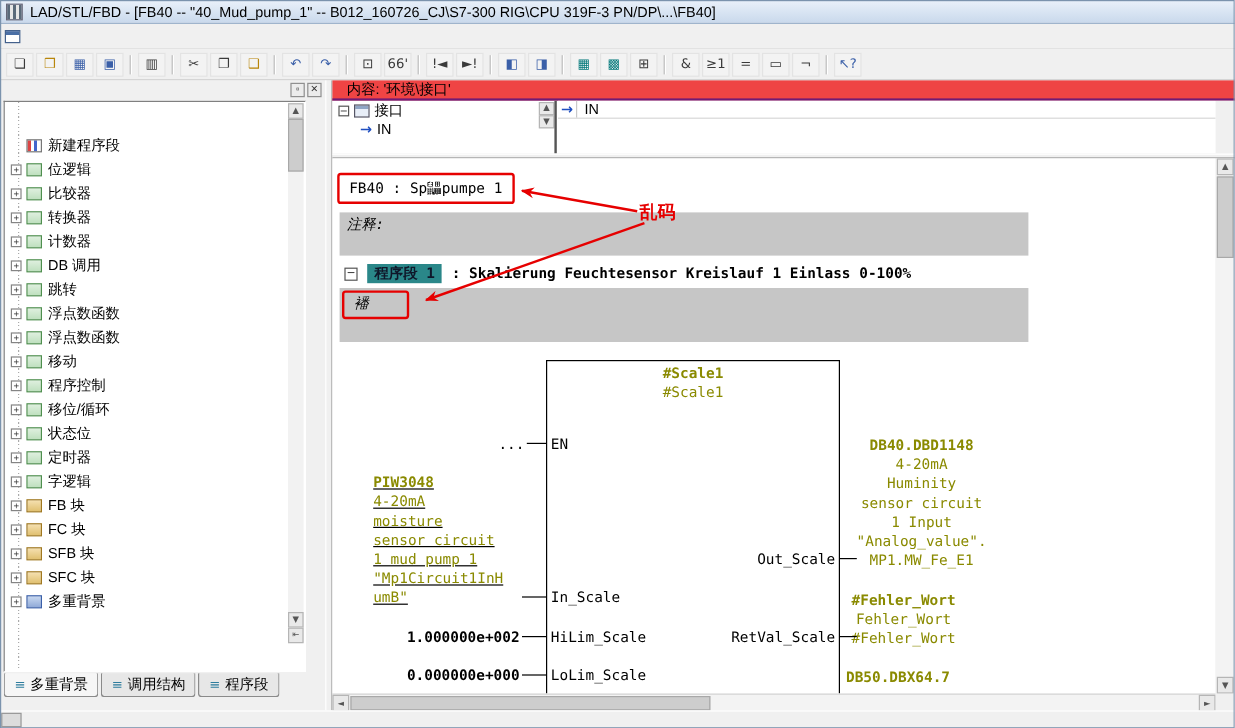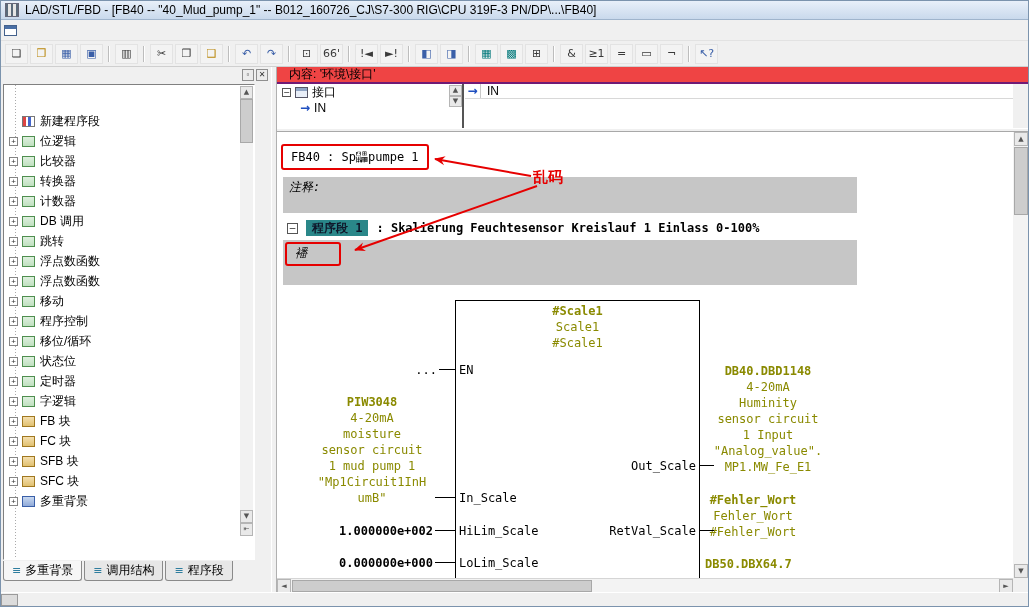--- a/index.html
+++ b/index.html
@@ -111,21 +111,21 @@
   .nettitle{font-weight:bold;}
   .garbled-label{color:var(--annotation-red);font-weight:bold;font-size:15px;z-index:5;}
   .arrows{left:0;top:0;z-index:5;pointer-events:none;}
   .fbd-rect{border:1px solid #000;}
   .fbd-head{text-align:center;}
   .fbd-head div{height:16px;}
   .pin{white-space:nowrap;}
   .pr{display:inline-block;text-align:right;}
   .op .opline{height:16px;}
   .op div:nth-of-type(1){font-weight:bold;}
-  .opr{text-align:center;} .opc{text-align:center;}
+  .opr{text-align:left;text-decoration:underline;} .opc{text-align:center;}
   .wire{height:1px;background:#000;}
 
   
   .hscroll{position:absolute;left:277px;top:578px;width:736px;height:14px;background:#f3f3f3;border-top:1px solid #d5d5d5;}
   .hscroll .sbbtn{position:absolute;top:0;width:14px;height:14px;line-height:12px;}
   .hscroll .sb-left{left:0;} .hscroll .sb-right{right:0;}
   .hthumb{position:absolute;left:15px;top:1px;width:300px;height:12px;background:#cdcdcd;border:1px solid #a8a8a8;}
   .vscroll{position:absolute;left:1013px;top:132px;width:16px;height:446px;background:#f3f3f3;}
   .vscroll .sbbtn{position:absolute;left:1px;width:14px;height:14px;line-height:12px;}
   .vscroll .sb-up{top:0;} .vscroll .sb-down{bottom:0;}
@@ -488,21 +488,20 @@
         <path d="M11,5 L0,0.5 L3.5,5 L0,9.5 Z" style="fill:var(--annotation-red)"></path>
       </marker>
     </defs>
     <line x1="254" y1="44" x2="158" y2="27" style="stroke:var(--annotation-red);stroke-width:2" marker-end="url(#ah)"></line>
     <line x1="260" y1="54" x2="78" y2="118" style="stroke:var(--annotation-red);stroke-width:2" marker-end="url(#ah)"></line>
   </svg>
 
   <div class="fbd-rect" style="left:178px;top:168px;width:245px;height:300px;"></div>
   <div class="fbd-head mono" style="left:178px;top:171px;width:245px;">
     <div class="olv b">#Scale1</div>
-    <div class="olv">Scale1</div>
     <div class="olv">#Scale1</div>
   </div>
 
   <span class="mono pin" style="left:182px;top:230px;">EN</span>
   <span class="mono pin" style="left:182px;top:358px;">In_Scale</span>
   <span class="mono pin" style="left:182px;top:391px;">HiLim_Scale</span>
   <span class="mono pin" style="left:182px;top:423px;">LoLim_Scale</span>
   <span class="mono pin pr" style="left:303px;top:326px;width:116px;">Out_Scale</span>
   <span class="mono pin pr" style="left:303px;top:391px;width:116px;">RetVal_Scale</span>
 

